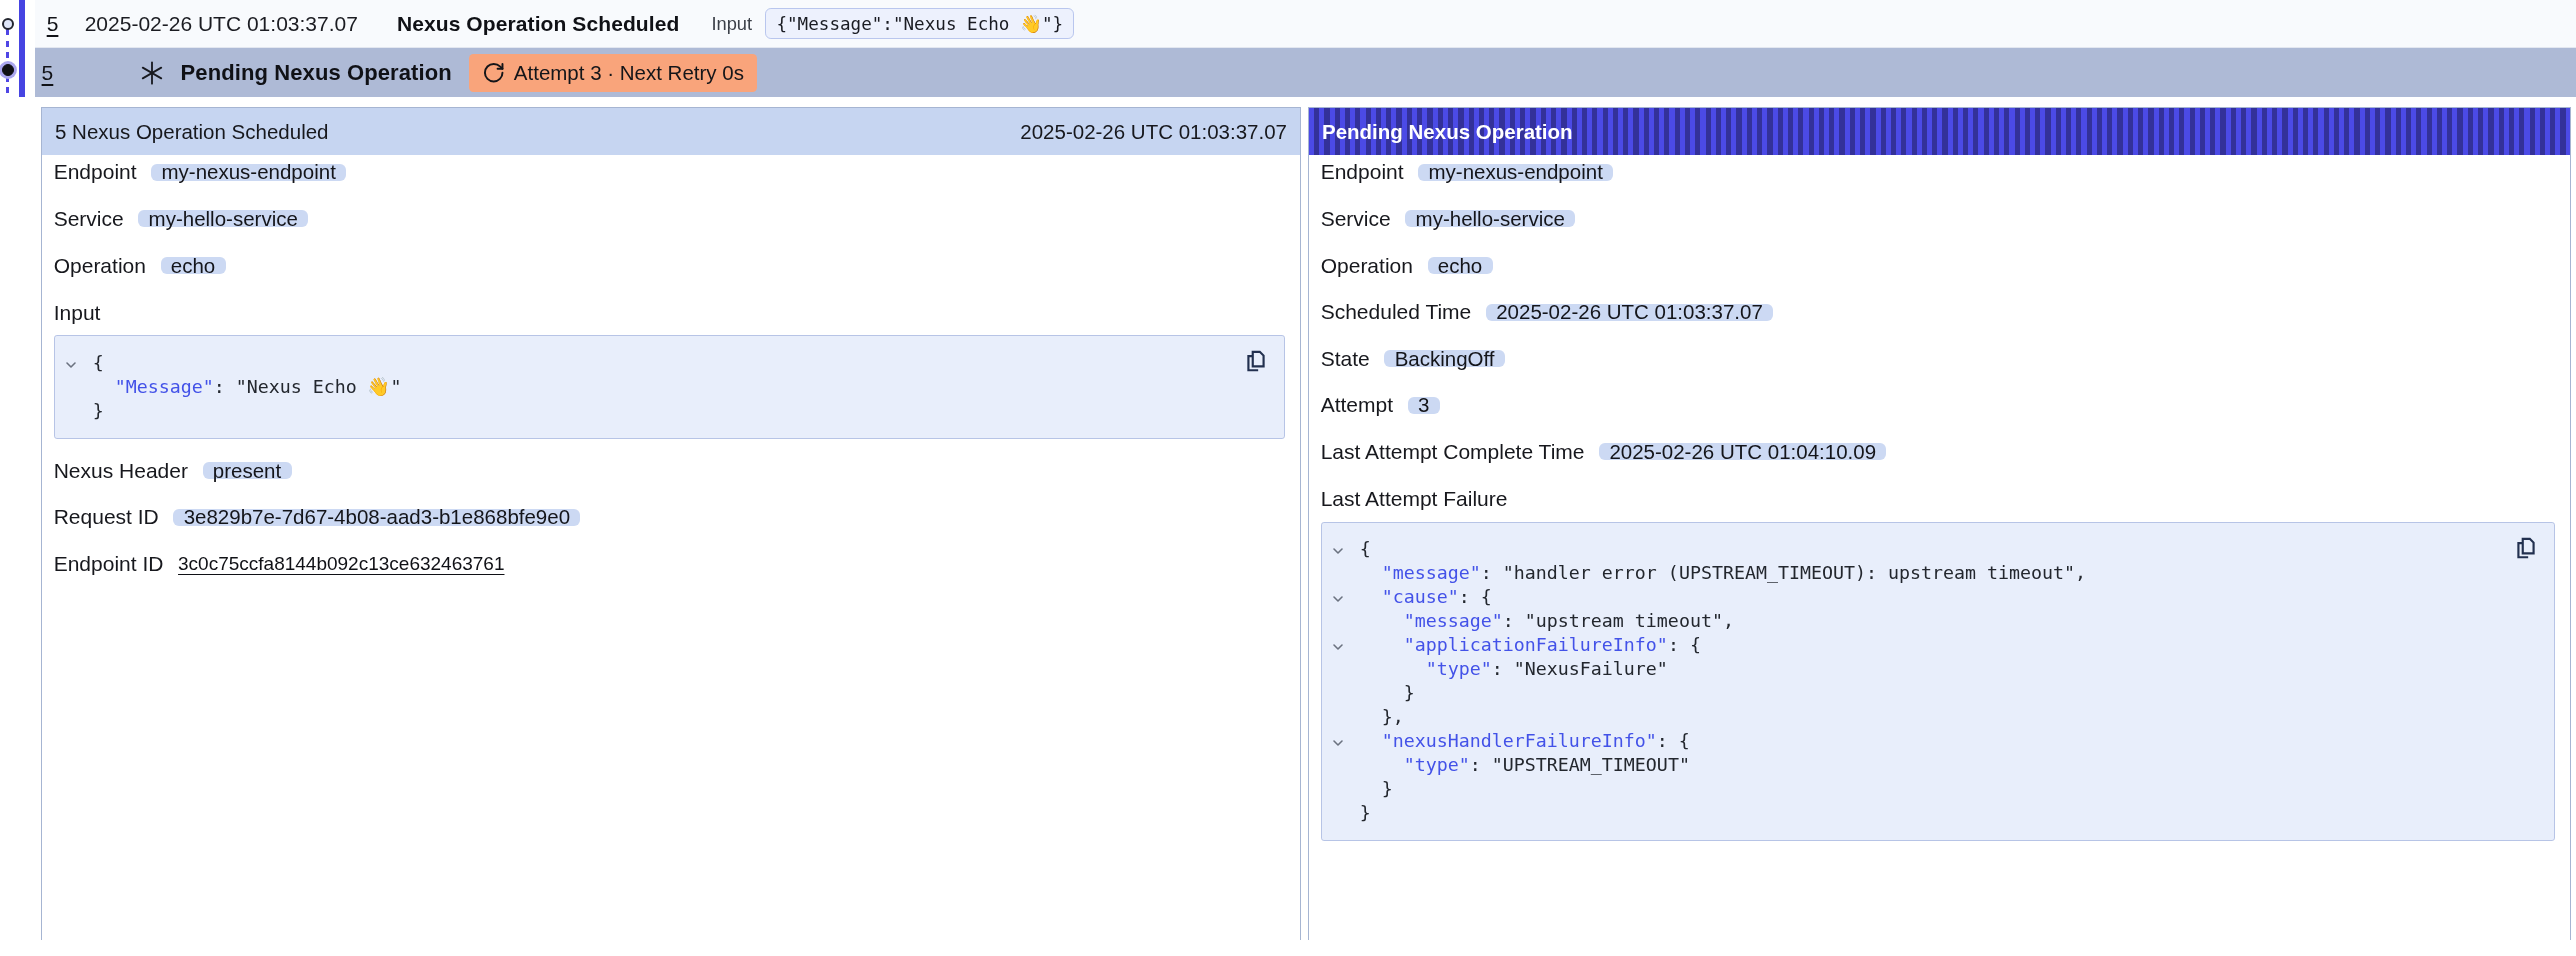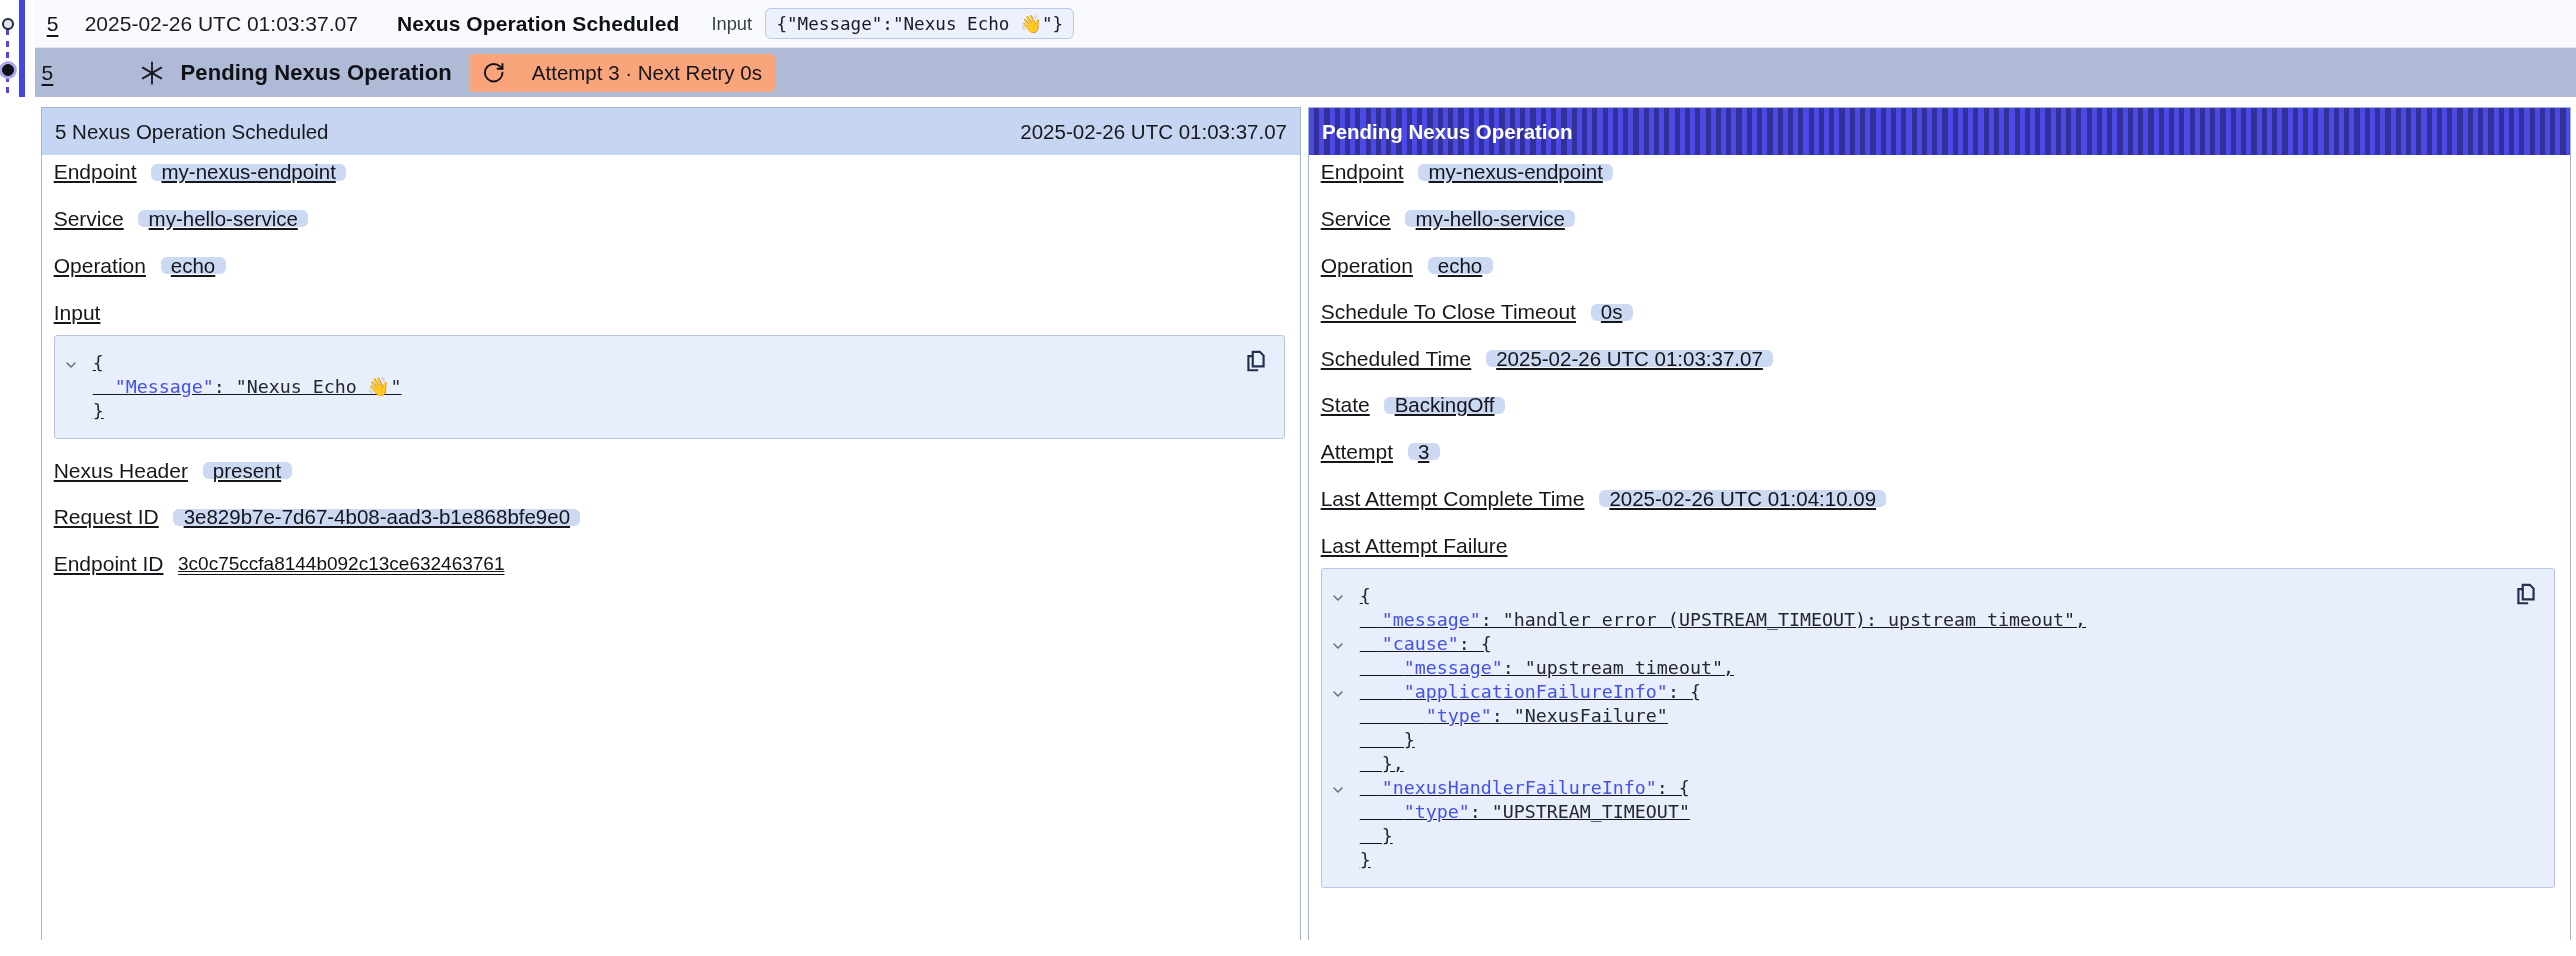--- a/index.html
+++ b/index.html
@@ -21,35 +21,35 @@
   .row1{top:0;height:47px;background:#f8fafd;border-bottom:1.5px solid #e3e7f0;padding-left:11.7px;}
   .row2{top:48px;height:49px;background:#aebad6;padding-left:6.6px;}
   .evid{font-size:21px;color:#111217;text-decoration:underline;text-underline-offset:3.7px;min-width:16px;}
   .evtime{font-size:21px;color:#1b1c22;margin-left:22px;}
   .evtitle{font-size:21px;font-weight:700;color:#101116;margin-left:39px;letter-spacing:0.1px;}
   .evinput-label{font-size:18.3px;color:#3c4049;margin-left:32px;}
   .evinput-chip{margin-left:13px;font-family:"DejaVu Sans Mono",monospace;font-size:17.6px;color:#191b22;
                 background:#edf1fd;border:1.5px solid #b9c6ee;border-radius:5.9px;padding:4.4px 10.3px;}
   .ast-icon{margin-left:81px;display:inline-flex;}
   .row2 .evtitle{margin-left:16px;font-size:22px;}
-  .badge{display:inline-flex;align-items:center;gap:26px;margin-left:17.6px;background:#f9a47b;
+  .badge{display:inline-flex;align-items:center;gap:8px;margin-left:17.6px;background:#f9a47b;
          border-radius:4.4px;height:38px;padding:0 13px;font-size:20.5px;font-weight:500;color:#141519;}
 
   
   .panel{position:absolute;top:107px;bottom:16px;background:#ffffff;
          border:1.5px solid #a6b5d2;border-bottom:none;}
   .panel-left{left:41px;width:1258px;}
   .panel-right{left:1308px;width:1261px;}
   .phead{height:47px;display:flex;align-items:center;justify-content:space-between;padding:0 13px;}
   .phead-blue{background:#c6d5f1;}
   .phead-striped{background:repeating-linear-gradient(90deg,#4b4ae6 0 5.1px,#333199 5.1px 10.3px);}
   .phead-title{font-size:20.5px;color:#17181d;}
   .phead-striped .phead-title{color:#ffffff;font-weight:600;}
   .phead-time{font-size:20.5px;color:#17181d;}
-  .pbody{padding:2.9px 14.6px 0 11.7px;text-decoration:underline;}
+  .pbody{padding:2.9px 14.6px 0 11.7px;}
 
   .field{display:flex;align-items:center;gap:14.6px;height:29px;margin-bottom:17.6px;font-size:21px;}
   .field-col{display:block;height:auto;}
   .flabel{color:#17181d;white-space:nowrap;}
   .field-col .flabel{display:block;height:29px;line-height:29px;margin-bottom:8.8px;}
   .chip{display:inline-flex;align-items:center;background:#ccd9f3;border-radius:5.9px;height:17px;
         padding:0 10.3px;font-size:20.5px;color:#14151a;white-space:nowrap;}
   .idlink{font-size:19px;color:#101116;text-decoration:underline;text-underline-offset:4.4px;cursor:pointer;}
 
   
@@ -161,24 +161,20 @@
         </div>
         <div class="field">
           <span class="flabel">Service</span>
           <span class="chip">my-hello-service</span>
         </div>
         <div class="field">
           <span class="flabel">Operation</span>
           <span class="chip">echo</span>
         </div>
         <div class="field">
-          <span class="flabel">Schedule To Close Timeout</span>
-          <span class="chip">0s</span>
-        </div>
-        <div class="field">
           <span class="flabel">Scheduled Time</span>
           <span class="chip">2025-02-26 UTC 01:03:37.07</span>
         </div>
         <div class="field">
           <span class="flabel">State</span>
           <span class="chip">BackingOff</span>
         </div>
         <div class="field">
           <span class="flabel">Attempt</span>
           <span class="chip">3</span>

